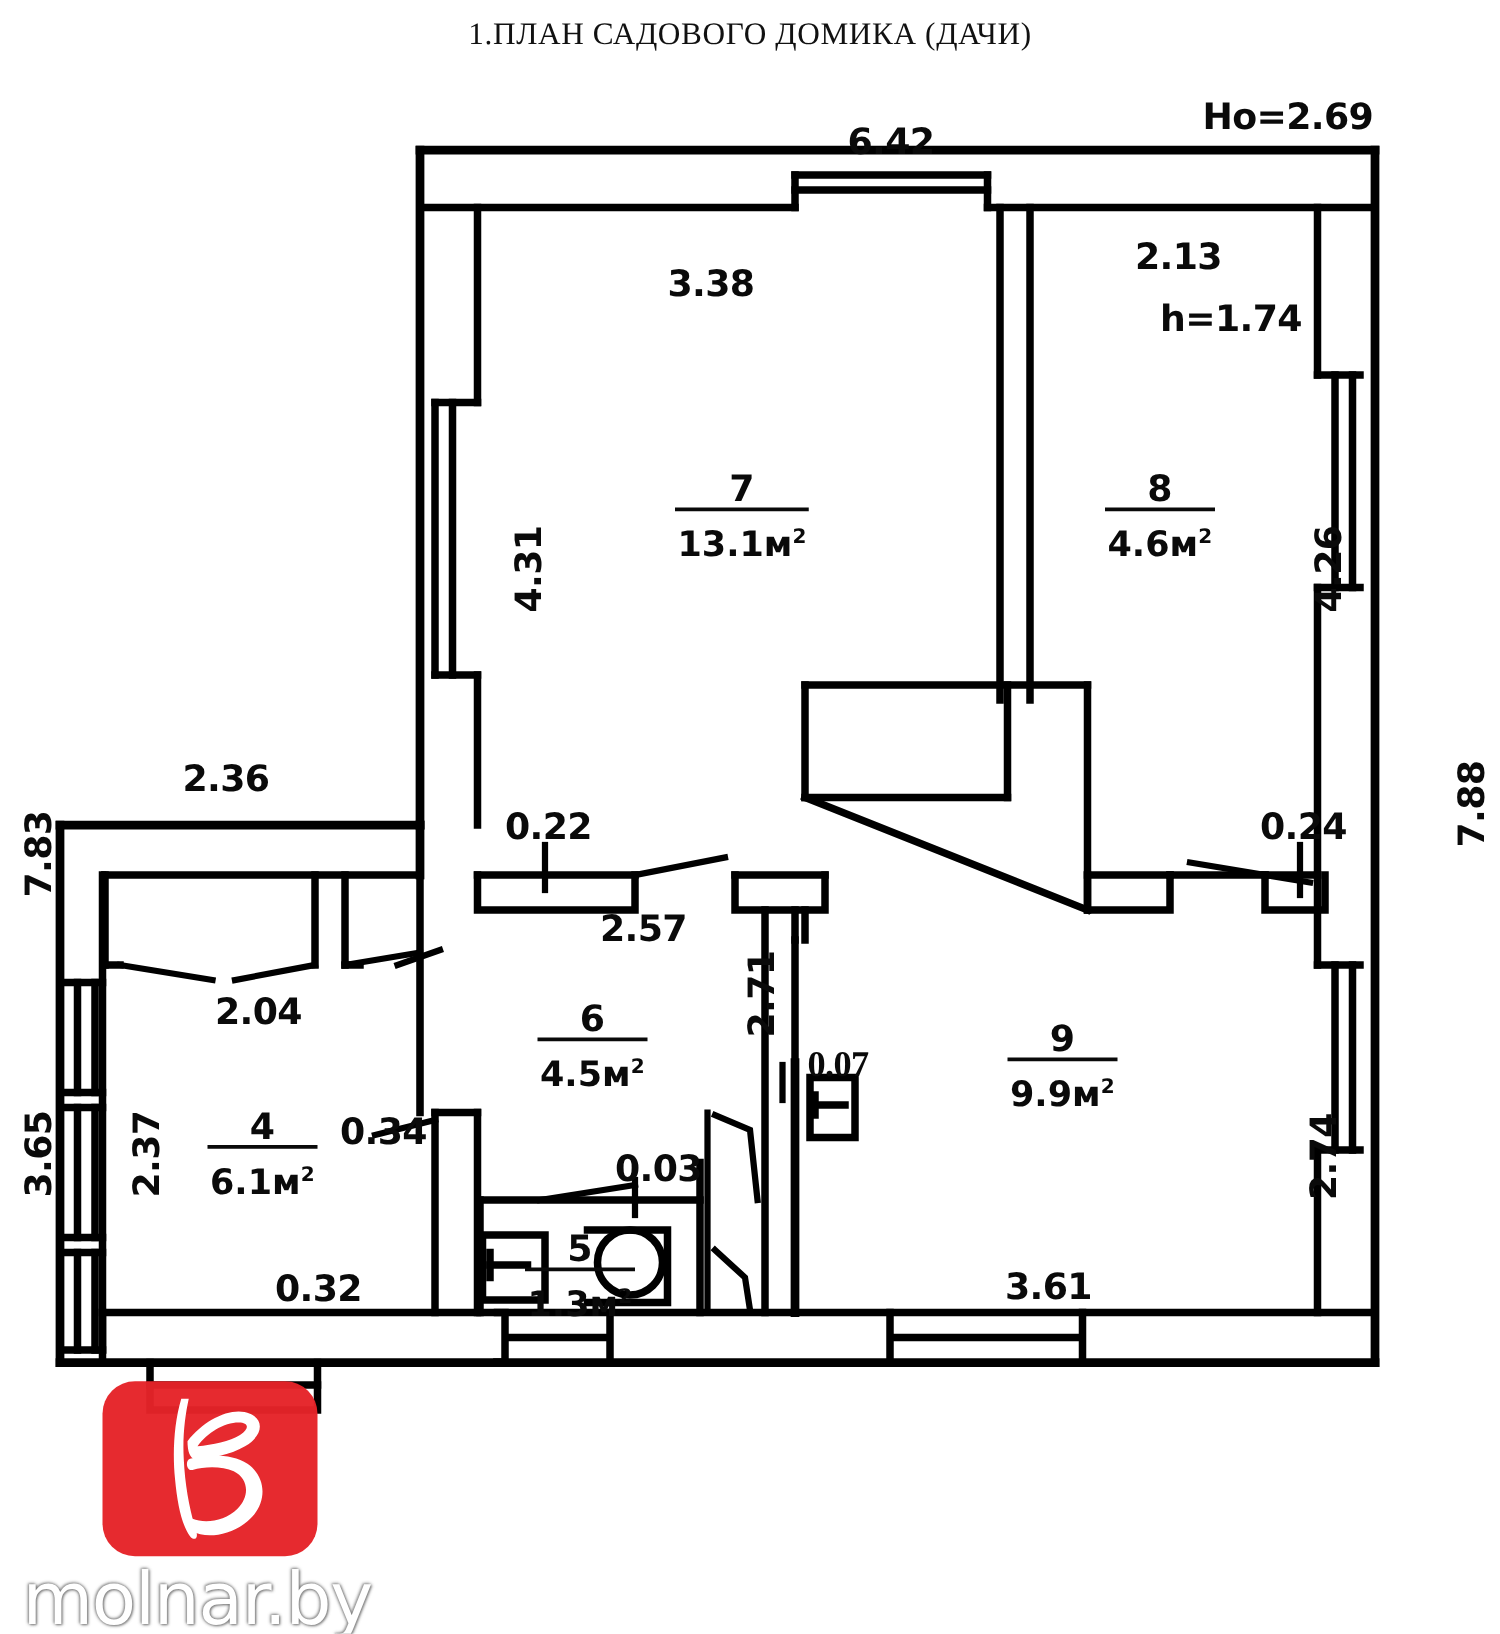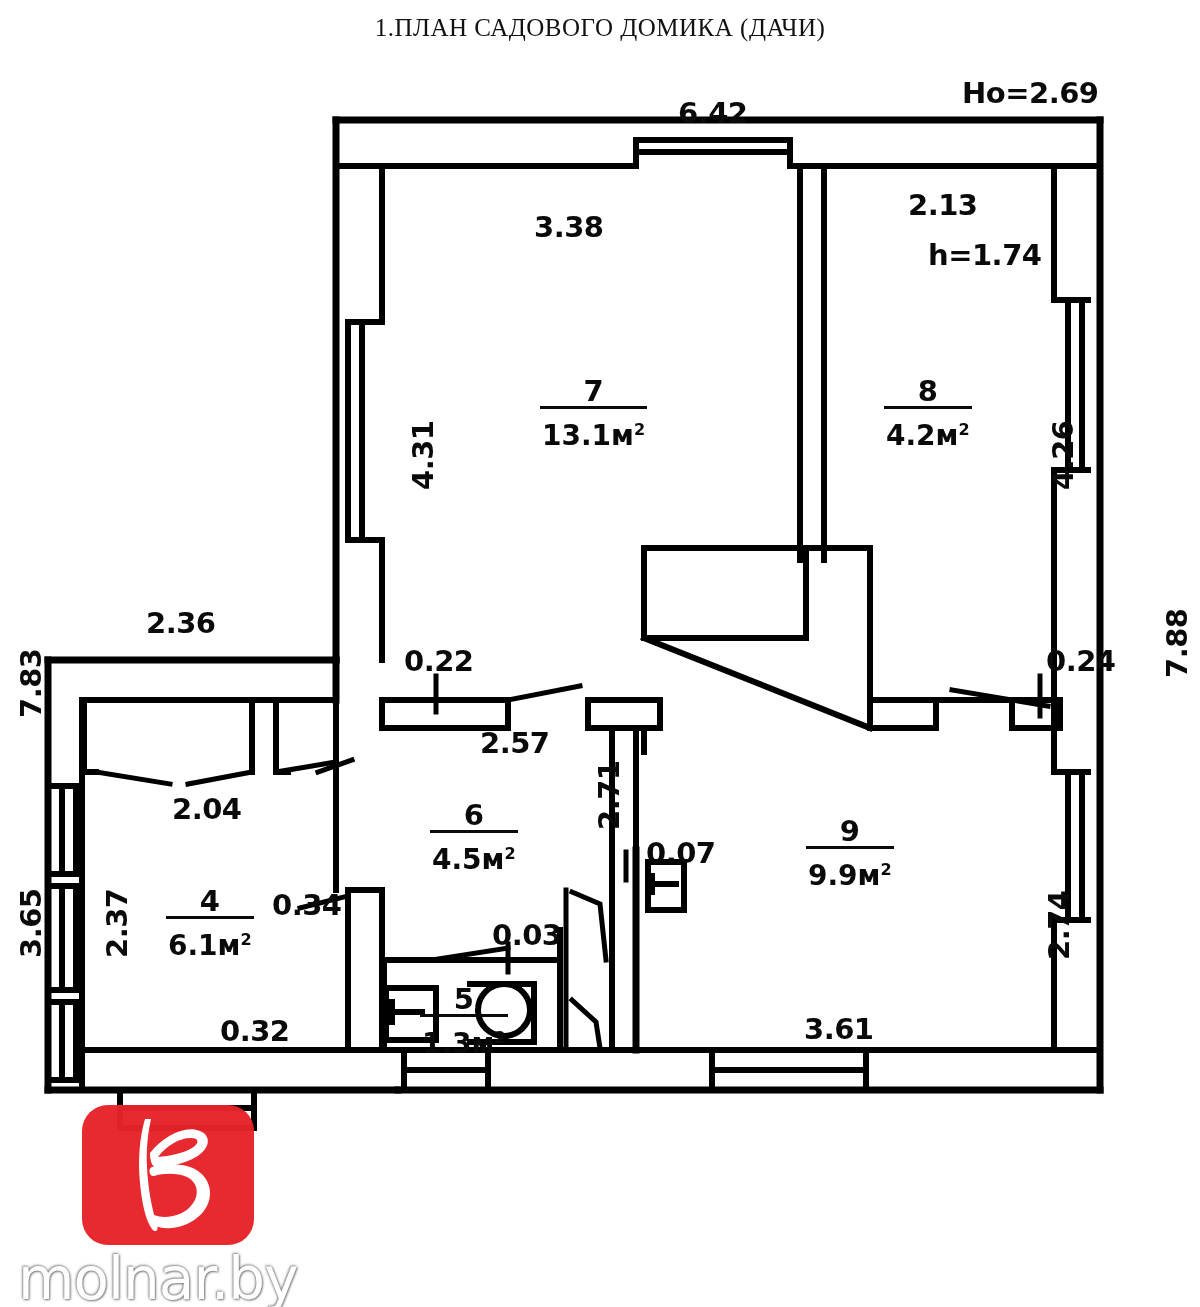--- a/index.html
+++ b/index.html
@@ -277,27 +277,27 @@
   <div class="dim rot" style="left:14px;  top:958px;">3.65</div>
   <div class="dim rot" style="left:100px; top:958px;">2.37</div>
 
   <div class="dim" style="left:146px; top:606px;text-align:right;">2.36</div>
   <div class="dim" style="left:172px; top:792px;">2.04</div>
 
   <div class="dim" style="left:404px; top:644px;">0.22</div>
   <div class="dim" style="left:480px; top:726px;">2.57</div>
   <div class="dim rot" style="left:592px; top:830px;">2.71</div>
 
-  <div class="dim" style="left:1046px; top:644px;text-align:right;">0.24</div>
+  <div class="dim" style="left:1008px; top:644px;text-align:right;">0.24</div>
   <div class="dim rot" style="left:1042px; top:960px;">2.74</div>
   <div class="dim" style="left:804px; top:1012px;">3.61</div>
 
   <div class="dim" style="left:272px; top:888px;">0.34</div>
   <div class="dim" style="left:220px; top:1014px;">0.32</div>
-  <div class="dim" style="left:646px; top:836px;">0.07</div>
+  <div class="dim" style="left:646px; top:836px;font-family:Liberation Serif, serif;">0.07</div>
   <div class="dim" style="left:492px; top:918px;">0.03</div>
 
   <div class="roomlbl" style="left:166px; top:888px;">
     <span class="num">4</span>
     <span class="area"><span>6.1</span><span>м</span><sup>2</sup></span>
   </div>
 
   <div class="roomlbl" style="left:420px; top:986px;">
     <span class="num">5</span>
     <span class="area"><span>1.3</span><span>м</span><sup>2</sup></span>
@@ -308,21 +308,21 @@
     <span class="area"><span>4.5</span><span>м</span><sup>2</sup></span>
   </div>
 
   <div class="roomlbl" style="left:540px; top:378px;">
     <span class="num">7</span>
     <span class="area"><span>13.1</span><span>м</span><sup>2</sup></span>
   </div>
 
   <div class="roomlbl" style="left:884px; top:378px;">
     <span class="num">8</span>
-    <span class="area"><span>4.2</span><span>м</span><sup>2</sup></span>
+    <span class="area"><span>4.6</span><span>м</span><sup>2</sup></span>
   </div>
 
   <div class="roomlbl" style="left:806px; top:818px;">
     <span class="num">9</span>
     <span class="area"><span>9.9</span><span>м</span><sup>2</sup></span>
   </div>
 
   <div class="wm-logo"></div>
   <svg class="wm-b" viewBox="0 0 172 140" aria-hidden="true">
     <g fill="#ffffff">

